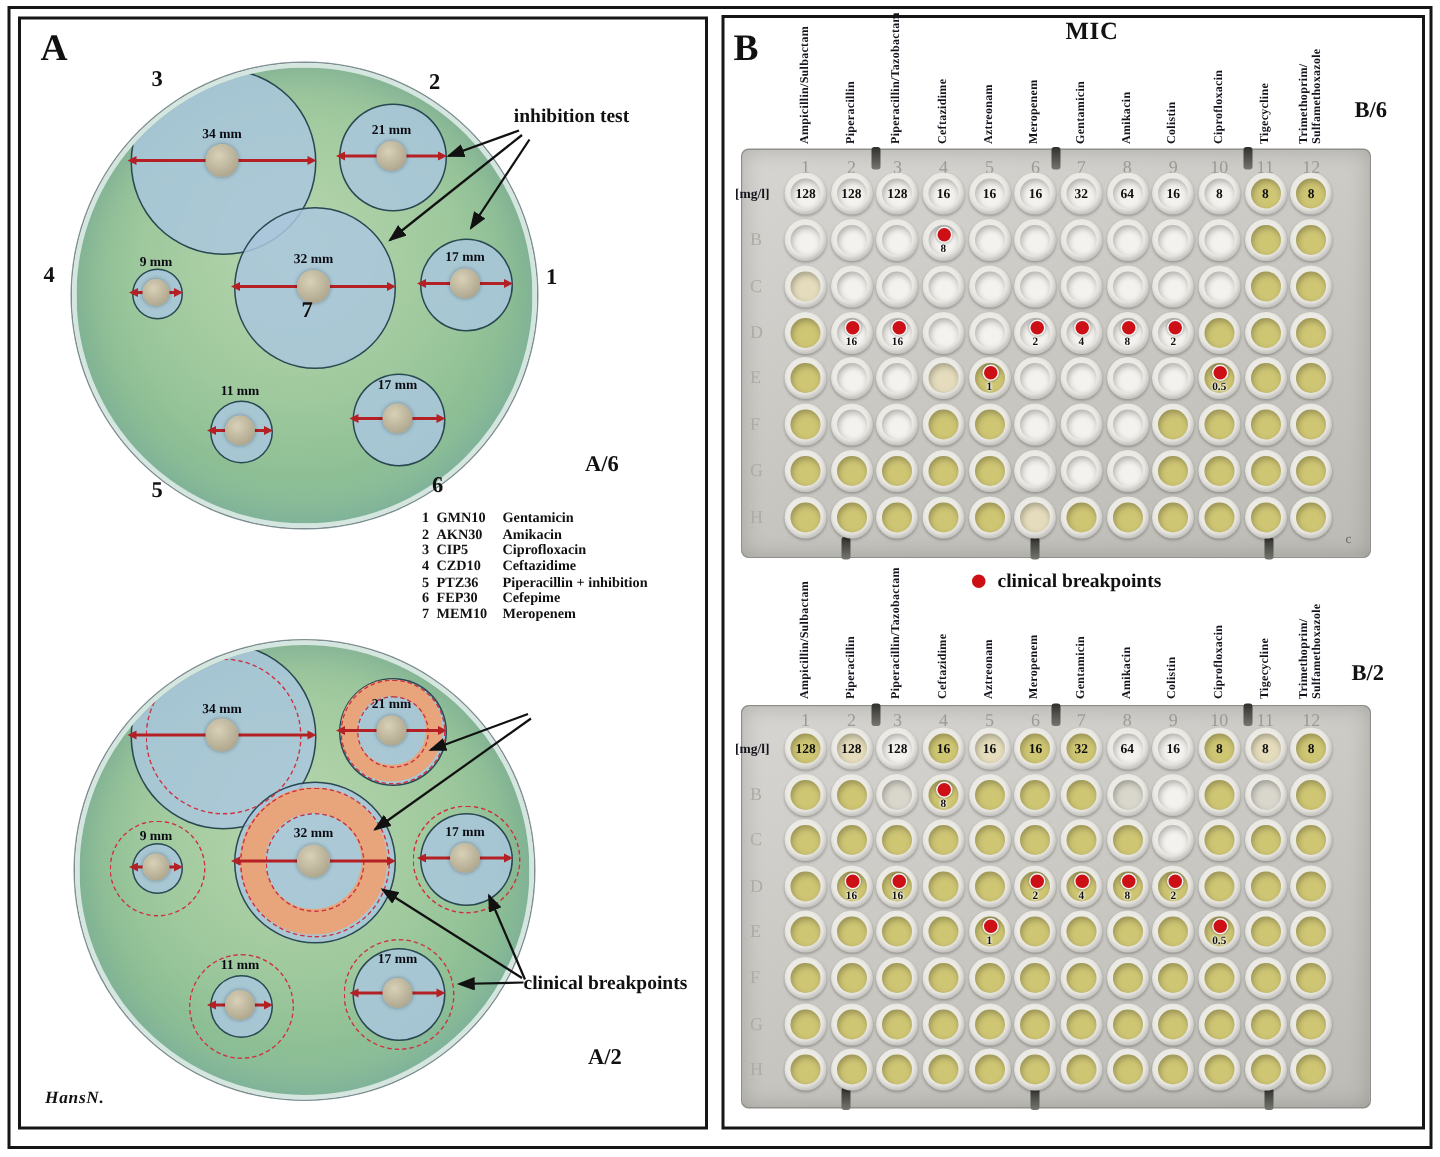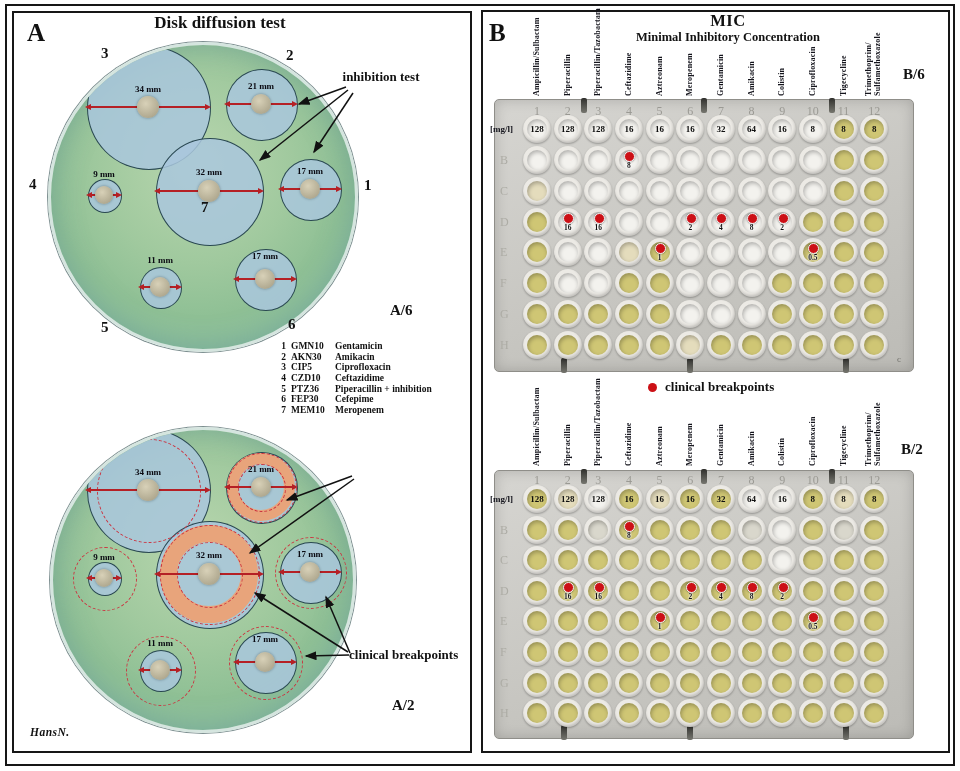--- a/index.html
+++ b/index.html
@@ -70,21 +70,20 @@
 </style>
 </head>
 <body>
 
 <div id="page">
   <div class="frame outer"></div>
   <div class="frame" style="left:12px;top:11px;width:456px;height:738px;"></div>
   <div class="frame" style="left:481px;top:10px;width:465px;height:739px;"></div>
 
   <div class="bigletter" style="left:27px;top:20px;">A</div>
-  <div class="a-title">Disk diffusion test</div>
   <div class="dish" id="dish1" style="left:48px;top:42px;width:304px;height:304px;">
       <div class="zone" style="left: 229px; top: 114px; width: 60px; height: 60px;"></div>
       <div class="zone" style="left: 175px; top: 24px; width: 70px; height: 70px;"></div>
       <div class="zone" style="left: 36px; top: 1px; width: 122px; height: 122px;"></div>
       <div class="zone" style="left: 37px; top: 134px; width: 32px; height: 32px;"></div>
       <div class="zone" style="left: 89px; top: 222px; width: 40px; height: 40px;"></div>
       <div class="zone" style="left: 184px; top: 204px; width: 60px; height: 60px;"></div>
       <div class="zone" style="left: 105px; top: 93px; width: 106px; height: 106px;"></div>
       <div class="marrow" style="left: 232px; top: 143px; width: 54px;"></div>
       <div class="disk" style="left: 249px; top: 134px; width: 20px; height: 20px;"></div>
@@ -187,21 +186,20 @@
       <div class="legrow">
         <div class="ln">7</div>
         <div class="lc">MEM10</div>
         <div class="lname">Meropenem</div>
       </div>
     </div>
   <div class="signature">HansN.</div>
 
   <div class="bigletter" style="left:489px;top:20px;">B</div>
   <div class="mic-title">MIC</div>
-  <div class="mic-sub">Minimal Inhibitory Concentration</div>
   <div class="sub-id" style="left:903px;top:66px;">B/6</div>
   <div class="sub-id" style="left:901px;top:441px;">B/2</div>
   <div class="plate" id="plate1" style="left:494px;top:99px;width:418px;height:271px;">
       <div class="tab" style="left: 86px; top: -2px;"></div>
       <div class="tab" style="left: 206px; top: -2px;"></div>
       <div class="tab" style="left: 334px; top: -2px;"></div>
       <div class="tab" style="left: 66px; top: 258px;"></div>
       <div class="tab" style="left: 192px; top: 258px;"></div>
       <div class="tab" style="left: 348px; top: 258px;"></div>
       <div class="colnum" style="left: 42px; top: 4px;">1</div>

